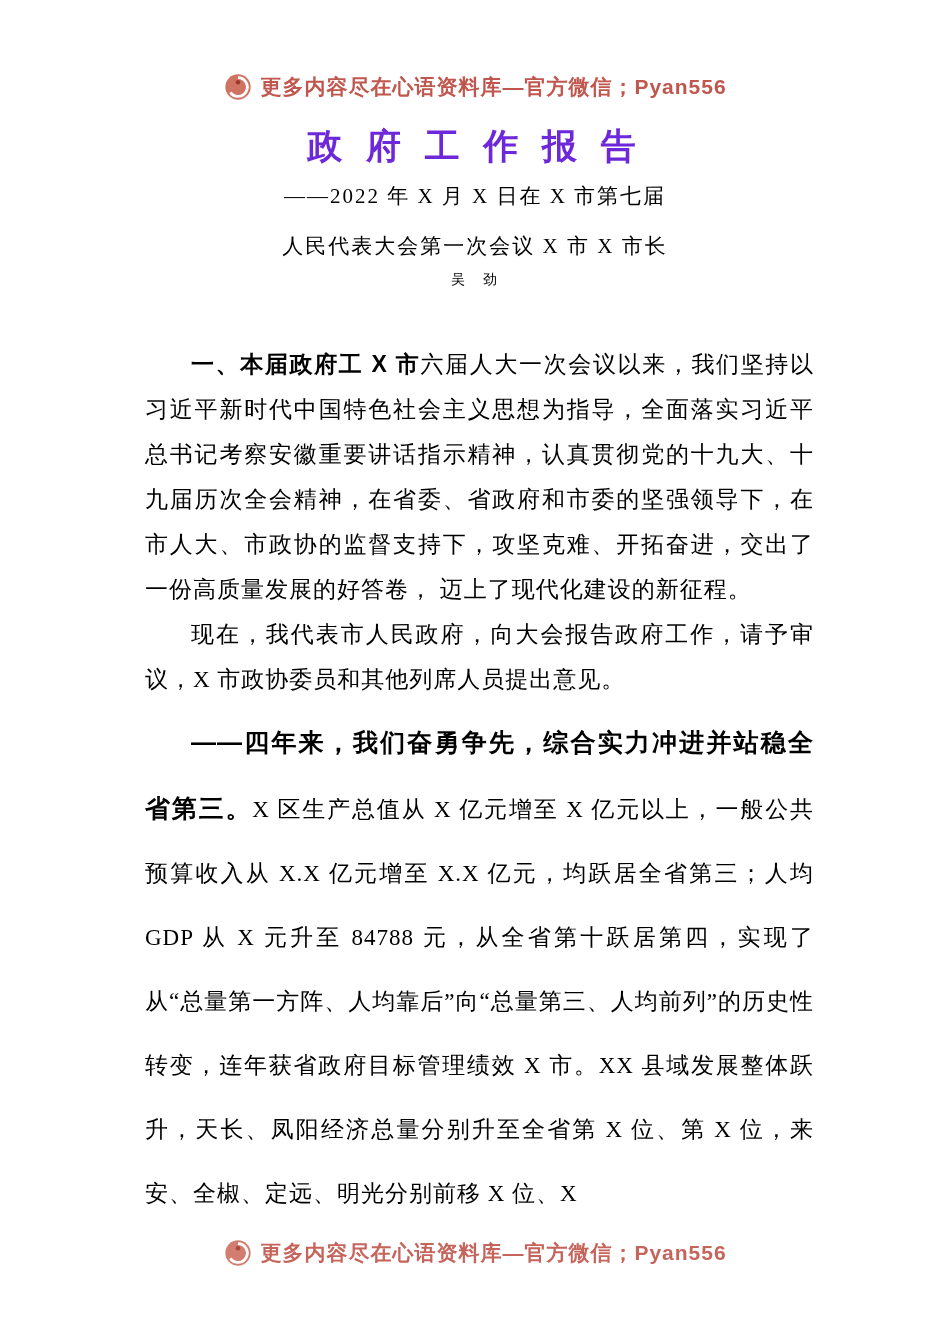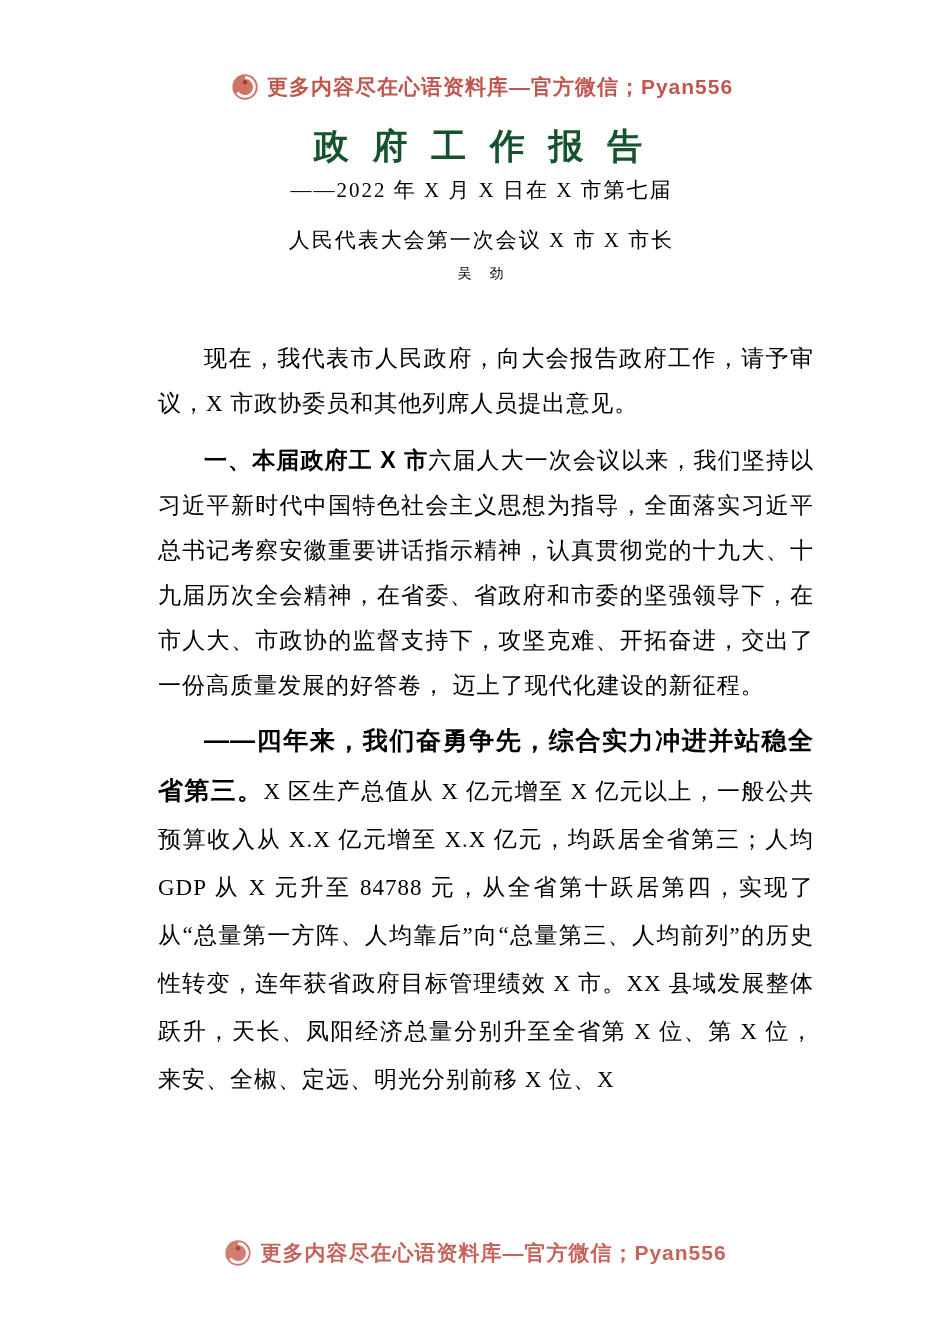--- a/index.html
+++ b/index.html
@@ -6,21 +6,20 @@
   html, body { background: #ffffff; }
   .page {
     width: 950px;
     height: 1344px;
     margin: 0 auto;
     background: #ffffff;
     position: relative;
     overflow: hidden;
     font-family: "Liberation Serif", serif;
     color: #000000;
-    padding-left: 13px;
   }
   .watermark {
     display: flex;
     align-items: center;
     justify-content: center;
     gap: 7px;
     color: #c0574e;
     font-weight: bold;
     font-size: 21px;
     font-family: "Liberation Sans", sans-serif;
@@ -36,50 +35,50 @@
   .logo { width: 30px; height: 30px; flex: 0 0 auto; }
   .logo svg { display: block; }
   .doc-title {
     text-align: center;
     margin-top: 24px;
     font-size: 35px;
     line-height: 40px;
     font-weight: bold;
     letter-spacing: 7px;
     font-family: "Liberation Sans", "Liberation Serif", sans-serif;
-    color: #14532d;
+    color: #6d28d9;
   }
   .doc-subtitle {
     text-align: center;
     margin-top: 22px;
     font-size: 21px;
     line-height: 28px;
     letter-spacing: 2px;
     font-family: "Liberation Serif", serif;
   }
-  .doc-subtitle.first { margin-top: 10px; }
+  .doc-subtitle.first { margin-top: 16px; }
   .doc-author {
     text-align: center;
     margin-top: 8px;
     font-size: 14px;
     line-height: 24px;
     letter-spacing: 2px;
   }
   .doc-body {
     margin-top: 50px;
     padding: 0 136px 0 145px;
     font-size: 23px;
     line-height: 45px;
     text-align: justify;
     letter-spacing: 1px;
   }
   .para { text-indent: 2em; }
   .salutation { text-indent: 0; }
   .para.section { margin-top: 12px; }
-  .para.achievement { margin-top: 8px; line-height: 48px; }
+  .para.achievement { margin-top: 8px; line-height: 64px; }
   .lead-bold {
     font-family: "Liberation Sans", sans-serif;
     font-weight: bold;
   }
   .achievement .lead-bold { font-size: 25px; }
 </style>
 </head>
 <body>
 
 <div class="page">
@@ -96,23 +95,23 @@
   </div>
 
   <h1 class="doc-title">政 府 工 作 报 告</h1>
 
   <div class="doc-subtitle first">——2022 年 X 月 X 日在 X 市第七届</div>
   <div class="doc-subtitle">人民代表大会第一次会议 X 市 X 市长</div>
   <div class="doc-author">吴　劲</div>
 
   <div class="doc-body">
 
+    <p class="para section"><span class="lead-bold">一、本届政府工 X 市</span><span>六届人大一次会议以来，我们坚持以习近平新时代中国特色社会主义思想为指导，全面落实习近平总书记考察安徽重要讲话指示精神，认真贯彻党的十九大、十九届历次全会精神，在省委、省政府和市委的坚强领导下，在市人大、市政协的监督支持下，攻坚克难、开拓奋进，交出了一份高质量发展的好答卷， 迈上了现代化建设的新征程。</span></p>
+
     <p class="para">现在，我代表市人民政府，向大会报告政府工作，请予审议，X 市政协委员和其他列席人员提出意见。</p>
-
-    <p class="para section"><span class="lead-bold">一、本届政府工 X 市</span><span>六届人大一次会议以来，我们坚持以习近平新时代中国特色社会主义思想为指导，全面落实习近平总书记考察安徽重要讲话指示精神，认真贯彻党的十九大、十九届历次全会精神，在省委、省政府和市委的坚强领导下，在市人大、市政协的监督支持下，攻坚克难、开拓奋进，交出了一份高质量发展的好答卷， 迈上了现代化建设的新征程。</span></p>
 
     <p class="para achievement"><span class="lead-bold">——四年来，我们奋勇争先，综合实力冲进并站稳全省第三。</span><span>X 区生产总值从 X 亿元增至 X 亿元以上，一般公共预算收入从 X.X 亿元增至 X.X 亿元，均跃居全省第三；人均 GDP 从 X 元升至 84788 元，从全省第十跃居第四，实现了从“总量第一方阵、人均靠后”向“总量第三、人均前列”的历史性转变，连年获省政府目标管理绩效 X 市。XX 县域发展整体跃升，天长、凤阳经济总量分别升至全省第 X 位、第 X 位，来安、全椒、定远、明光分别前移 X 位、X</span></p>
   </div>
 
   <div class="watermark watermark-bottom">
     <span class="logo">
       <svg viewBox="0 0 32 32" width="30" height="30" aria-hidden="true">
         <circle cx="16" cy="16" r="13.5" fill="#cf7363"></circle>
         <path d="M16,16 m0,-10 a10,10 0 1,1 -8.2,15.8" stroke="#ffffff" stroke-width="3" fill="none"></path>
         <circle cx="16" cy="11" r="2.4" fill="#9c3a2e"></circle>

